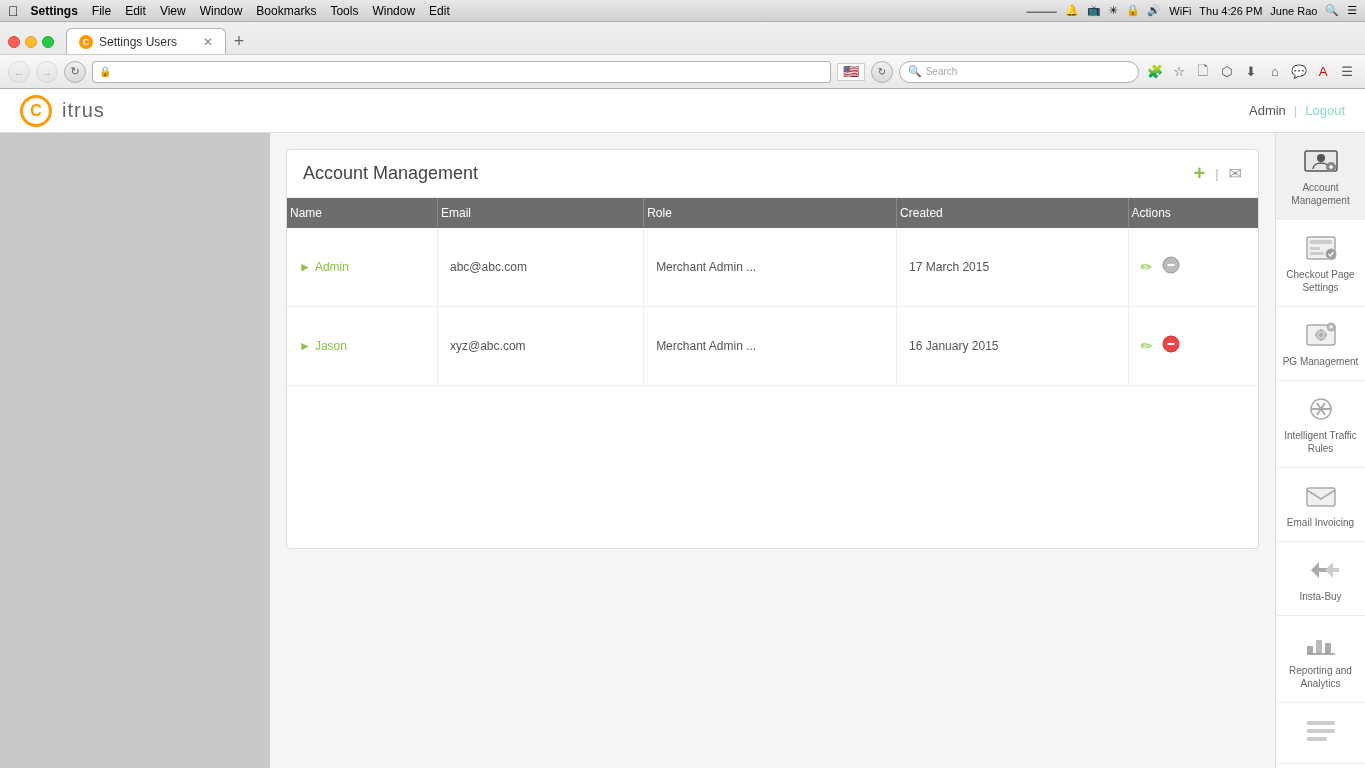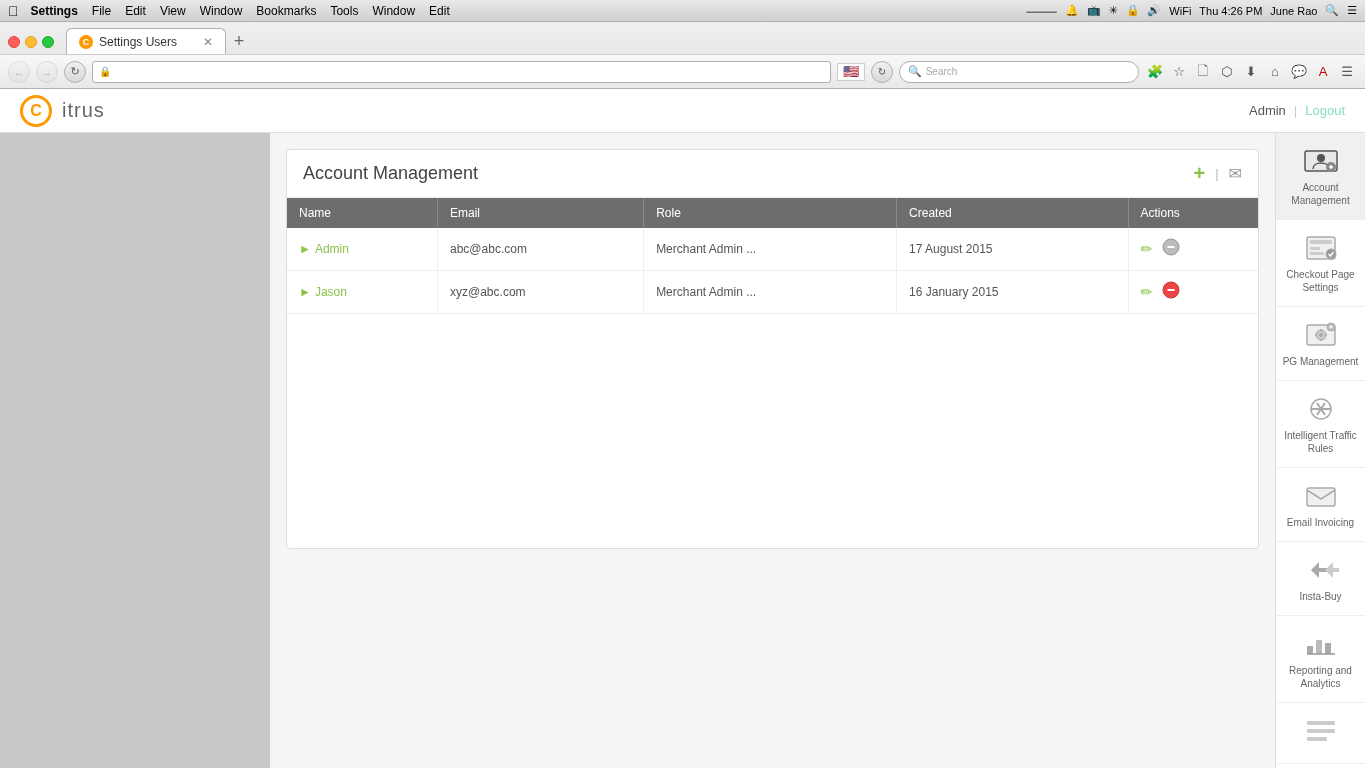--- a/index.html
+++ b/index.html
@@ -168,32 +168,32 @@
     .panel-title { font-size: 18px; color: #444; font-weight: 400; }
     .panel-actions { margin-left: auto; display: flex; gap: 10px; align-items: center; }
     .add-btn { color: #8bc34a; font-size: 20px; font-weight: bold; cursor: pointer; }
     .pipe { color: #bbb; }
     .email-btn { color: #999; font-size: 16px; cursor: pointer; }
 
     
     .data-table { width: 100%; border-collapse: collapse; }
     .data-table thead tr { background: #6d6d6d; }
     .data-table thead th {
-      padding: 8px 12px;
+      padding: 8px 3px;
       color: #fff;
       font-weight: 500;
       font-size: 12px;
       text-align: left;
       border-right: 1px solid #888;
       margin-top: 9px;
     }
     .data-table thead th:last-child { border-right: none; }
     .data-table tbody tr { border-bottom: 1px solid #eee; }
     .data-table tbody td {
-      padding: 10px 12px;
+      padding: 28px 12px;
       font-size: 12px;
       color: #555;
       border-right: 1px solid #eee;
     }
     .data-table tbody td:last-child { border-right: none; }
     .row-expander { color: #8bc34a; cursor: pointer; margin-right: 4px; }
     .user-link { color: #8bc34a; cursor: pointer; text-decoration: none; }
     .action-edit { color: #8bc34a; cursor: pointer; font-size: 14px; margin-right: 6px; }
     .action-delete { color: #999; cursor: pointer; font-size: 16px; }
     .action-delete.active { color: #e44; }
@@ -346,21 +346,21 @@
               <th>Role</th>
               <th>Created</th>
               <th>Actions</th>
             </tr>
           </thead>
           <tbody id="users-tbody">
           <tr>
                 <td><span class="row-expander">►</span><a class="user-link">Admin</a></td>
                 <td>abc@abc.com</td>
                 <td>Merchant Admin ...</td>
-                <td>17 August 2015</td>
+                <td>17 March 2015</td>
                 <td>
                   <div class="action-cell">
                     <span class="action-edit">✏</span>
                     <span class="action-delete"><svg width="18" height="18" viewBox="0 0 18 18">
                         <circle cx="9" cy="9" r="8" fill="#bbb" stroke="#999" stroke-width="1"></circle>
                         <line x1="5.5" y1="9" x2="12.5" y2="9" stroke="white" stroke-width="2"></line>
                       </svg></span>
                   </div>
                 </td>
               </tr>

